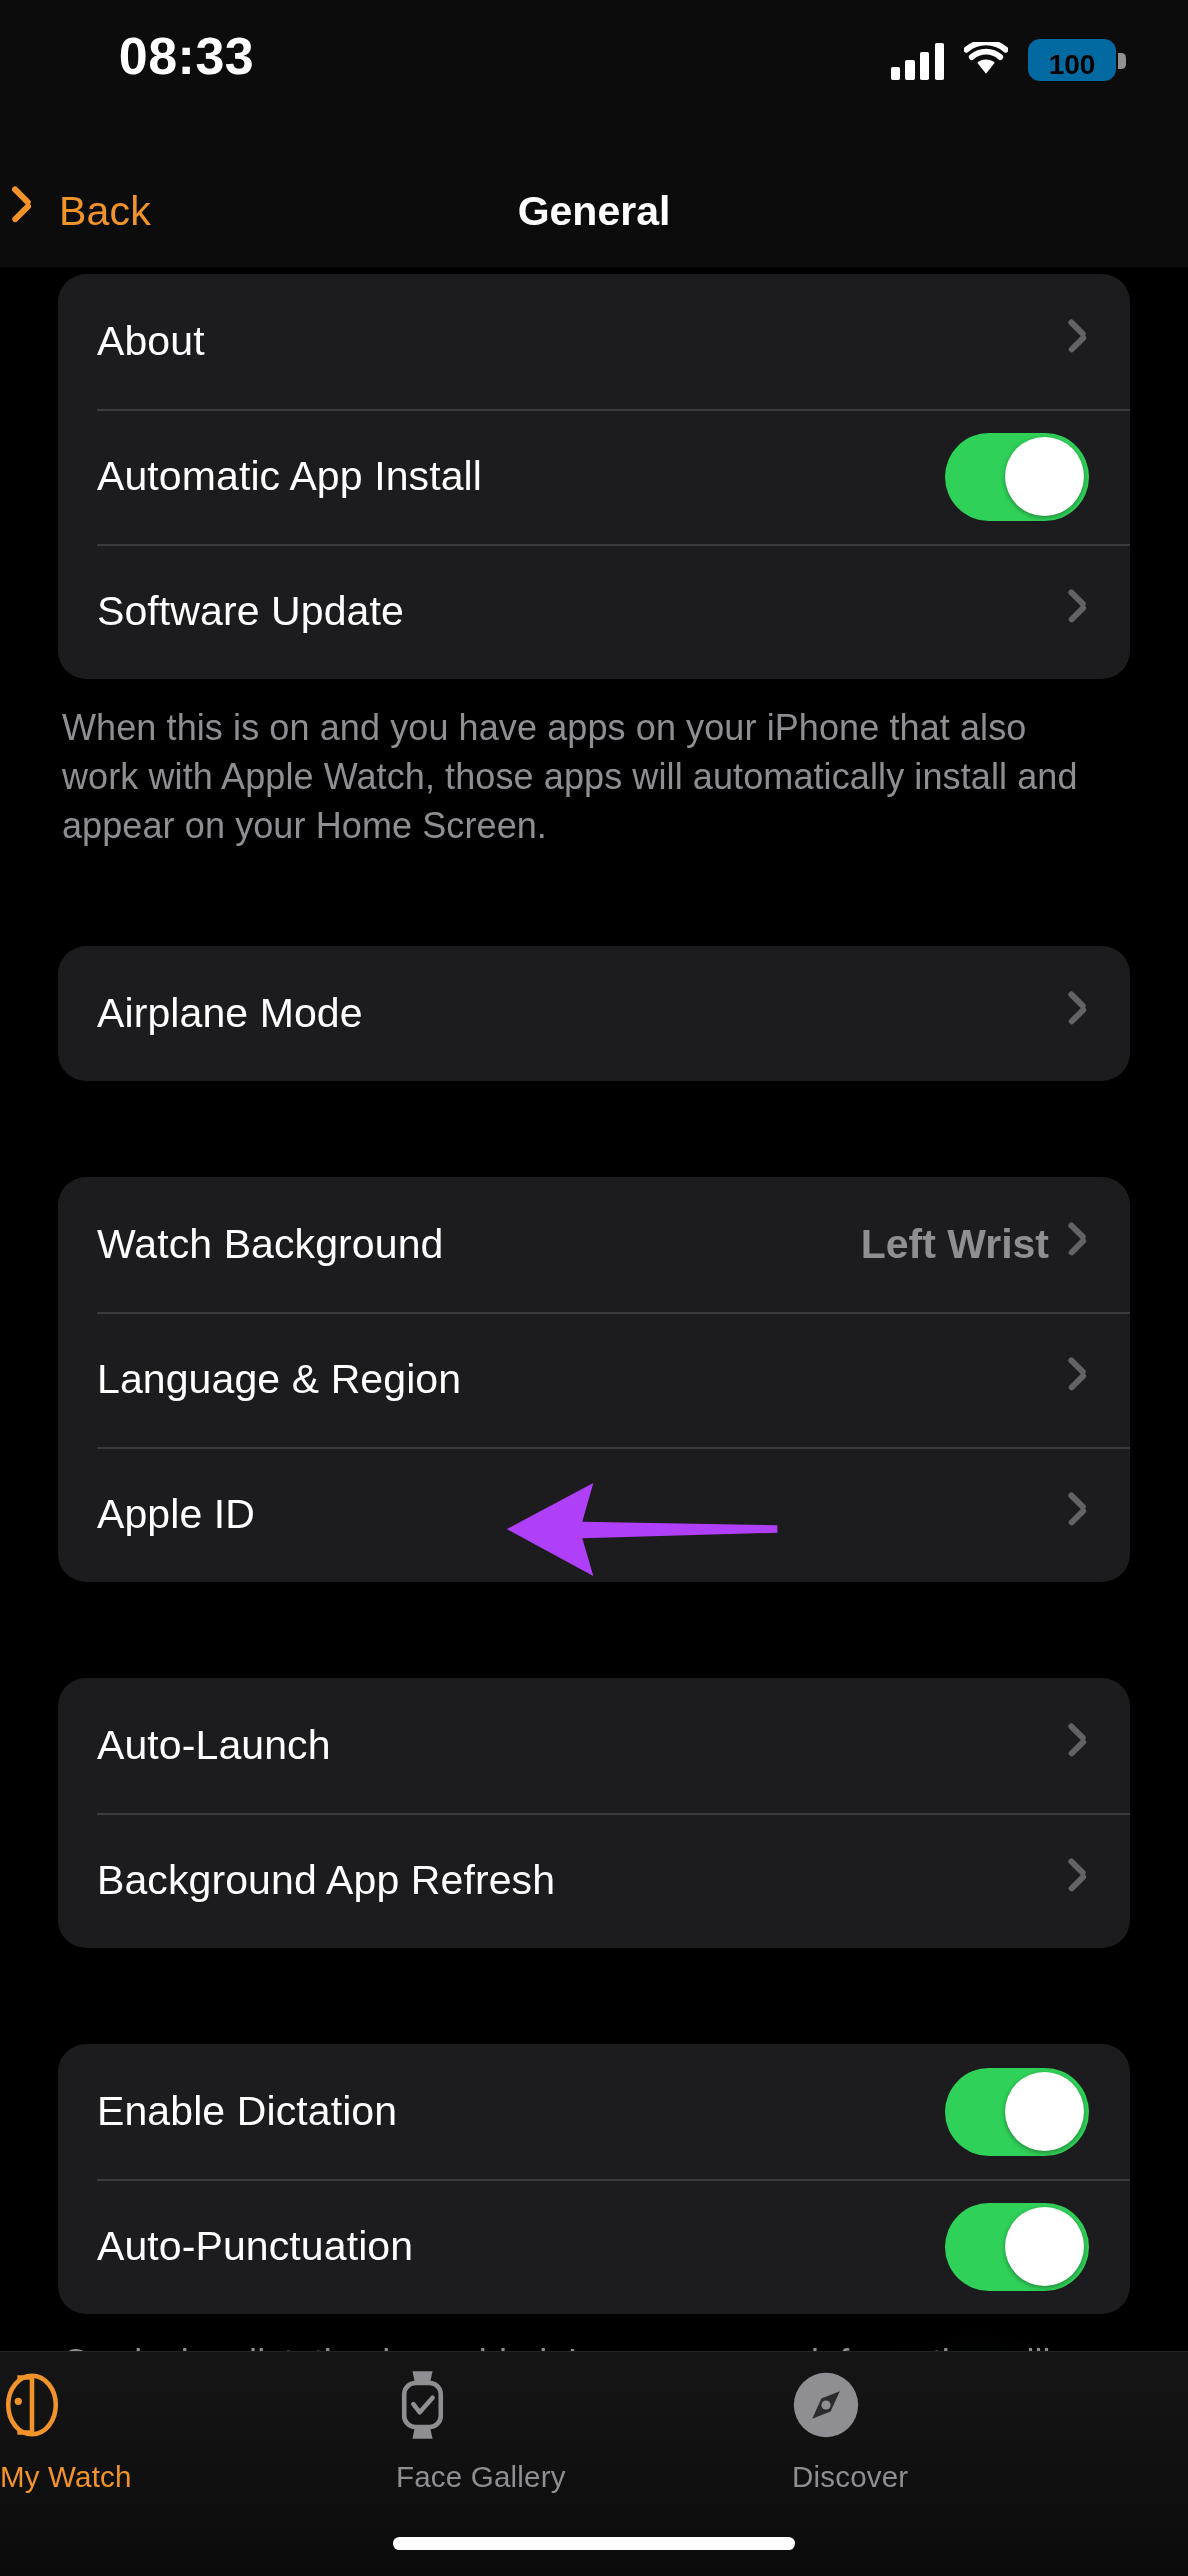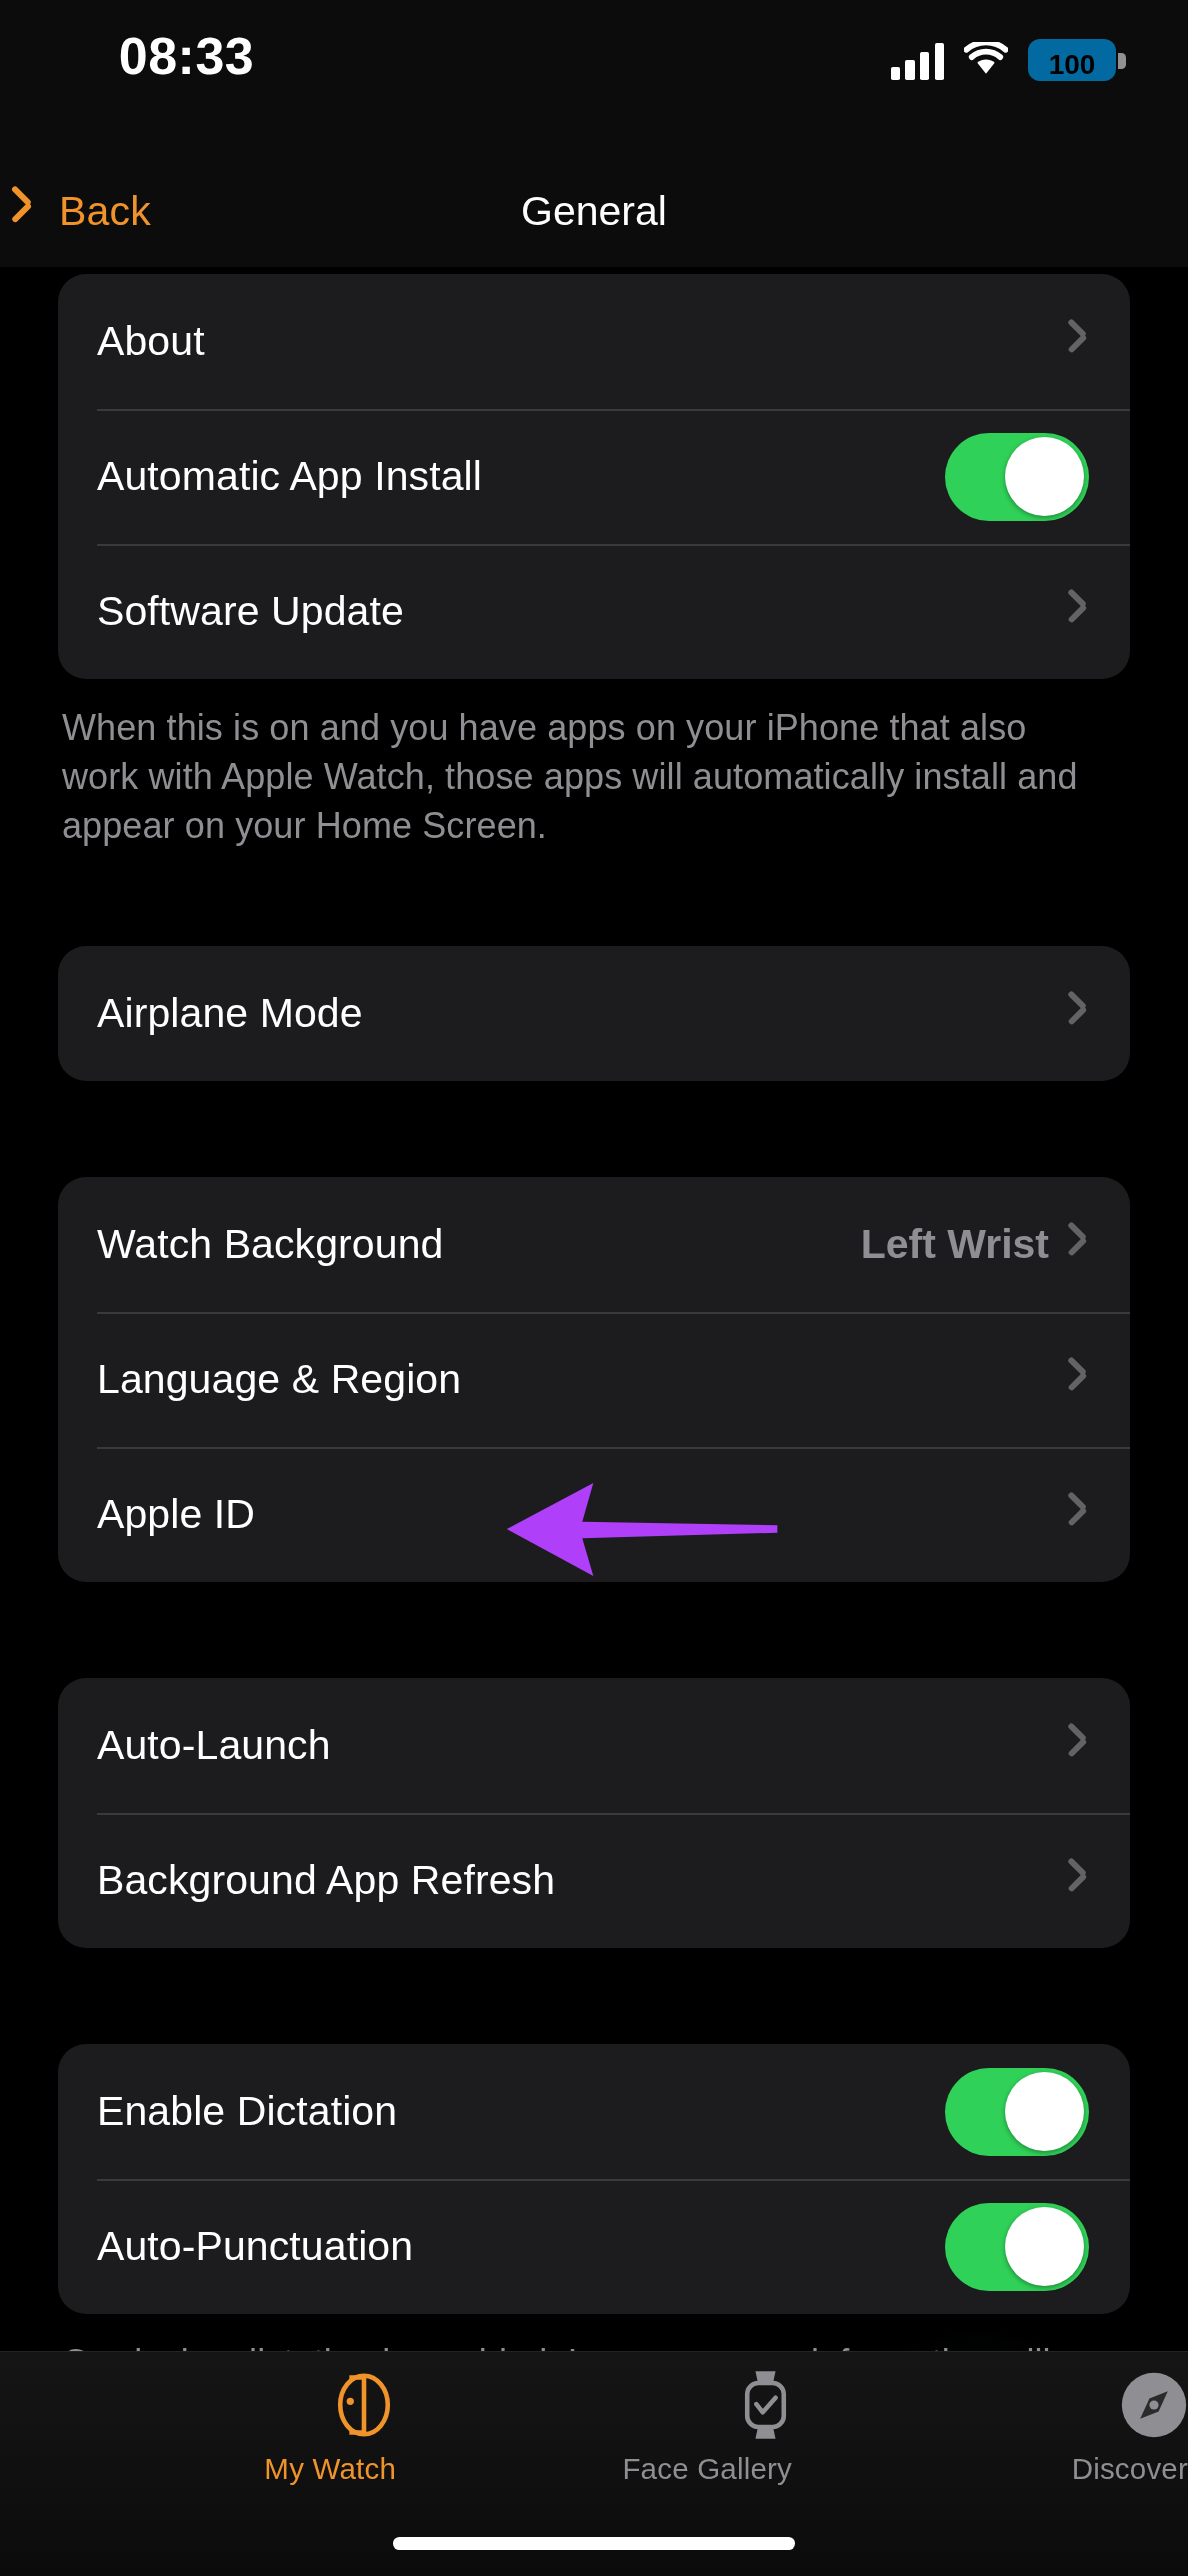--- a/index.html
+++ b/index.html
@@ -74,21 +74,21 @@
   .chev-back{ width:24px;height:41px; position:relative; flex:0 0 24px;}
   .chev-back:before,.chev-back:after{
     content:""; position:absolute; left:5.5px;
     width:24px; height:6.4px; background:#F0932B; border-radius:3.7px;
   }
   .chev-back:before{ top:10px; transform:rotate(-135deg); transform-origin:left center;}
   .chev-back:after{ top:10px; transform:rotate(135deg); transform-origin:left center;}
   .nav-back-label{ font-size:41px; font-weight:400; letter-spacing:0.2px;}
   .nav-title{
     position:absolute; left:0; right:0; text-align:center;
-    color:#fff; font-size:41px; font-weight:400;
+    color:#fff; font-size:41px; font-weight:700;
     pointer-events:none;
   }
 
   
   .content{
     position:relative;
     flex:1 1 auto;
     overflow:hidden;
     background:#000;
     padding-top:7.4px;
@@ -166,21 +166,21 @@
     position:absolute; left:0; right:0; bottom:0;
     height:225px;
     background:linear-gradient(180deg,#151515 0%,#111 45%,#0b0b0b 100%);
     border-top:1.8px solid #242424;
     display:flex; align-items:flex-start;
     padding-top:16.6px;
     z-index:40;
   }
   .tab{
     flex:1 1 0;
-    display:flex; flex-direction:column; align-items:flex-end; gap:11px;
+    display:flex; flex-direction:column; align-items:flex-start; gap:19px;
     cursor:pointer;
   }
   .tab-icon{ height:72px; display:flex; align-items:center; justify-content:center;}
   .tab-label{ font-size:29.5px; letter-spacing:0.2px; }
   .tab.active .tab-label{ color:#F0932B; }
   .tab .tab-label{ color:#8e8e93; }
 
   .home-indicator{
     position:absolute; left:50%; transform:translateX(-50%);
     bottom:26px;

